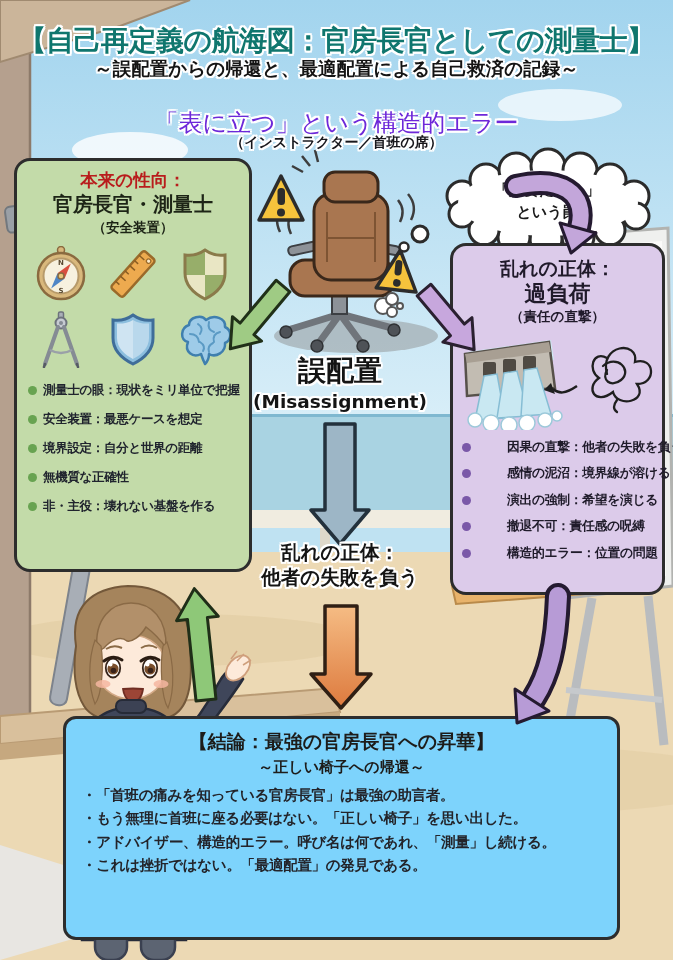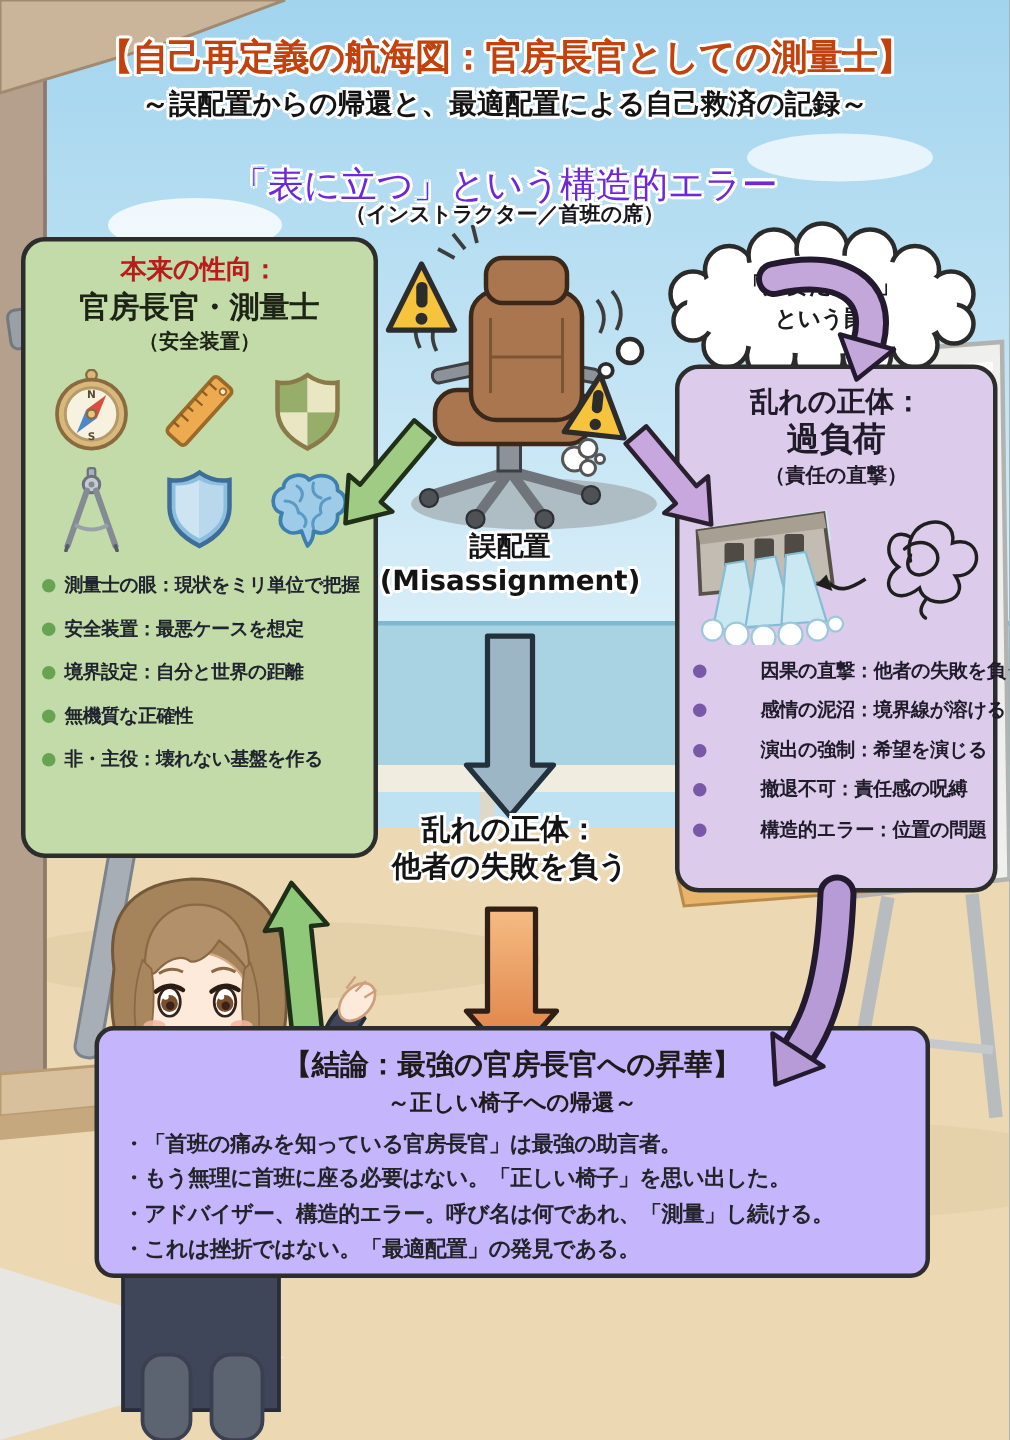--- a/index.html
+++ b/index.html
@@ -8,21 +8,21 @@
     font-family:"DejaVu Sans","Liberation Sans",sans-serif;
     background:#bfe2f2;
   }
   #stage svg.layer{position:absolute;left:0;top:0;}
   .abs{position:absolute;}
   .ctr{text-align:center;}
   .stroked{
     text-shadow:2px 0 0 #fff,-2px 0 0 #fff,0 2px 0 #fff,0 -2px 0 #fff,
       1.6px 1.6px 0 #fff,-1.6px 1.6px 0 #fff,1.6px -1.6px 0 #fff,-1.6px -1.6px 0 #fff;
   }
-  .t1{left:0;right:0;top:22px;font-size:24px;font-weight:800;color:#c2410c;letter-spacing:-0.5px;z-index:2;}
+  .t1{left:0;right:0;top:22px;font-size:28px;font-weight:800;color:#0f766e;letter-spacing:-0.5px;z-index:2;}
   .t2{left:0;right:0;top:56px;font-size:18.5px;font-weight:800;color:#141414;z-index:2;}
   .s1{left:0;right:0;top:107px;font-size:24px;font-weight:400;color:#6d28d9;z-index:2;}
   .s2{left:0;right:0;top:134px;font-size:14px;font-weight:700;color:#17171c;z-index:2;}
   .panel{box-sizing:border-box;border:3px solid #2d2d2d;border-radius:16px;z-index:2;}
   
   .gbox{left:14px;top:158px;width:238px;height:414px;background:#c3dba9;}
   .gbox .h1{margin-top:9px;font-size:17.5px;font-weight:800;color:#b91c1c;line-height:1.25;}
   .gbox .h2{font-size:20px;font-weight:800;color:#1d2416;line-height:1.25;}
   .gbox .h3{font-size:13.5px;font-weight:700;color:#1d2416;margin-top:2px;}
   .icon-grid{display:grid;grid-template-columns:repeat(3,1fr);row-gap:8px;justify-items:center;align-items:center;margin:9px 8px 2px;}
@@ -35,28 +35,28 @@
   .pbox .h1{margin-top:10px;font-size:19px;font-weight:800;color:#201a2a;line-height:1.3;}
   .pbox .h2{font-size:22px;font-weight:800;color:#201a2a;line-height:1.2;}
   .pbox .h3{font-size:13.5px;font-weight:700;color:#201a2a;margin-top:1px;}
   .pbox .blist{margin:4px 0 0 9px;}
   .pbox .blist li{height:26.5px;}
   .pbox .blist .dot{background:#7a58a8;}
   .pbox .blist .bt{font-size:12.8px;color:#1f1b2a;margin-left:30px;}
   .damrow{display:block;margin:4px auto 0;}
   
   .mis{left:230px;width:220px;top:352px;z-index:2;}
-  .mis .jp{font-size:18px;font-weight:800;color:#141414;}
+  .mis .jp{font-size:28px;font-weight:800;color:#141414;}
   .mis .en{font-size:18.5px;font-weight:700;color:#141414;margin-top:1px;}
   .dis{left:180px;width:320px;top:540px;z-index:2;}
   .dis div{font-size:19.5px;font-weight:800;color:#141414;line-height:1.3;}
   .bubtxt{left:463px;top:180px;width:168px;z-index:2;}
   .bubtxt div{font-size:15px;font-weight:800;color:#1b1b1b;line-height:1.45;}
   
-  .cbox{left:63px;top:684px;width:557px;height:168px;background:#c4b5fd;border-radius:13px;padding:10px 16px;}
+  .cbox{left:63px;top:716px;width:557px;height:224px;background:#7dd3fc;border-radius:13px;padding:10px 16px;}
   .cbox .h1{font-size:19px;font-weight:800;color:#1d1c1a;}
   .cbox .h2{font-size:15px;font-weight:800;color:#1d1c1a;margin:3px 0 7px;}
   .clist{margin:0;padding:0;list-style:none;}
   .clist li{font-size:14.5px;font-weight:700;color:#23242a;line-height:1.62;white-space:nowrap;letter-spacing:-0.3px;}
 </style>
 </head>
 <body>
 
 <div id="stage">
 

